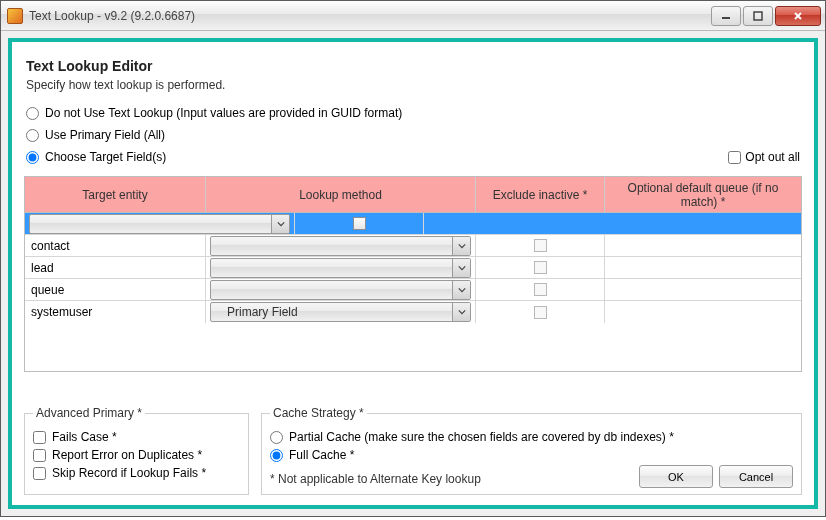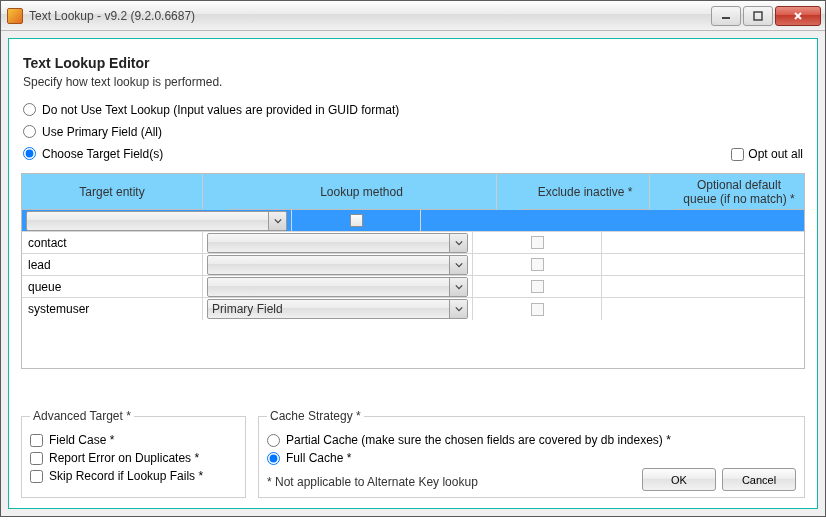--- a/index.html
+++ b/index.html
@@ -11,44 +11,44 @@
     border-bottom: 1px solid #b9b9b9; padding-left: 6px;
   }
   .titlebar .app-icon { width: 16px; height: 16px; margin-right: 6px; background: linear-gradient(135deg,#f7c23c,#e06b1f); border:1px solid #a4521a; border-radius:2px; }
   .titlebar .title { color:#444; }
   .titlebar .spacer { flex:1; }
   .win-btn { width: 30px; height: 20px; margin: 0 1px; border:1px solid #9c9c9c; border-radius:3px; display:flex; align-items:center; justify-content:center;
     background: linear-gradient(to bottom,#f5f5f5,#dcdcdc); cursor:default; }
   .win-btn svg { width:10px; height:10px; }
   .win-close { width: 46px; background: linear-gradient(to bottom,#e78f83 0%,#d9594b 45%,#c33a2a 46%,#d86a5b 100%); border-color:#8a2b21; margin-right:4px; }
   .win-close svg path { stroke:#fff; }
-  .client { flex:1; margin: 7px; background:#fff; border:1px solid #14b8a6; padding: 10px 12px 10px 12px; display:flex; flex-direction:column; }
+  .client { flex:1; margin: 7px; background:#fff; border:4px solid #14b8a6; padding: 10px 12px 10px 12px; display:flex; flex-direction:column; }
   .heading { font-size: 14px; font-weight: bold; color:#222; margin: 6px 0 2px 2px; }
   .subheading { color:#333; margin: 2px 0 10px 2px; }
-  .radio-row { display:flex; align-items:flex-start; margin: 4px 0; }
+  .radio-row { display:flex; align-items:flex-end; margin: 4px 0; }
   .radio-row input[type=radio] { margin: 0 6px 0 2px; }
   .optout-row { display:flex; align-items:center; }
   .optout-box { margin-left:auto; display:flex; align-items:center; gap:4px; margin-right:2px;}
   .optout-box input { margin:0; }
   .grid { margin-top:8px; border:1px solid #bdbdbd; }
-  .grid-header { display:flex; background:#7dd3fc;gap:24px; }
+  .grid-header { display:flex; background:#fca5a5; }
   .gh-cell { border-right:1px solid #ccc; border-bottom:1px solid #bdbdbd; padding:8px 6px; text-align:center; color:#333; height:36px; display:flex; align-items:center; justify-content:center; }
   .col-entity { width:181px; }
   .col-method { width:270px; }
   .col-exclude { width:129px; }
   .col-default { flex:1; border-right:none; }
   .grid-body .row { display:flex; height:22px; border-bottom:1px solid #d6d6d6; }
   .grid-body .row:last-child { border-bottom:none; }
   .row.selected { background:#0a84ff; background:linear-gradient(#3399ff,#3399ff); color:#fff; }
   .cell { border-right:1px solid #d6d6d6; display:flex; align-items:center; padding:0 4px; }
   .cell.col-default { border-right:none; }
   .entity-text { padding-left:2px; }
   .combo { width:100%; height:20px; display:flex; align-items:center; border:1px solid #9a9a9a; border-radius:2px;
     background:linear-gradient(to bottom,#f6f6f6 0%,#ececec 45%,#dedede 46%,#f0f0f0 100%); color:#333; }
-  .combo span { flex:1; padding-left:4px; font-size:12px; }
+  .combo span { flex:1; padding-left:16px; font-size:12px; }
   .combo .dd-btn { width:18px; height:100%; border-left:1px solid #9a9a9a; display:flex; align-items:center; justify-content:center;
     background:linear-gradient(to bottom,#f0f0f0,#d4d4d4); }
   .combo .dd-btn svg { width:8px; height:8px; }
   .chk { width:13px; height:13px; border:1px solid #8f8f8f; background:linear-gradient(to bottom,#fdfdfd,#e7e7e7); margin:auto; }
   .chk.light { border-color:#b8b8b8; background:#f8f8f8; }
   .grid-fill { height: 48px; background:#fff; }
   .bottom-area { display:flex; margin-top:auto; gap:12px; padding-top:4px;}
   fieldset { border:1px solid #cfcfcf; padding:6px 8px 8px 8px; margin:0; }
   legend { padding:0 3px; color:#333; }
   .adv { width:225px; }
@@ -208,24 +208,24 @@
               <div class="chk light"></div>
             </div>
             <div class="cell col-default"></div>
           </div>
         </div>
       <div class="grid-fill"></div>
     </div>
 
     <div class="bottom-area">
       <fieldset class="adv">
-        <legend>Advanced Target *</legend>
+        <legend>Advanced Primary *</legend>
         <label class="check-row">
           <input type="checkbox" style="">
-          <span>Field Case *</span>
+          <span>Fails Case *</span>
         </label>
         <label class="check-row">
           <input type="checkbox" style="">
           <span>Report Error on Duplicates *</span>
         </label>
         <label class="check-row">
           <input type="checkbox" style="">
           <span>Skip Record if Lookup Fails *</span>
         </label>
       </fieldset>

